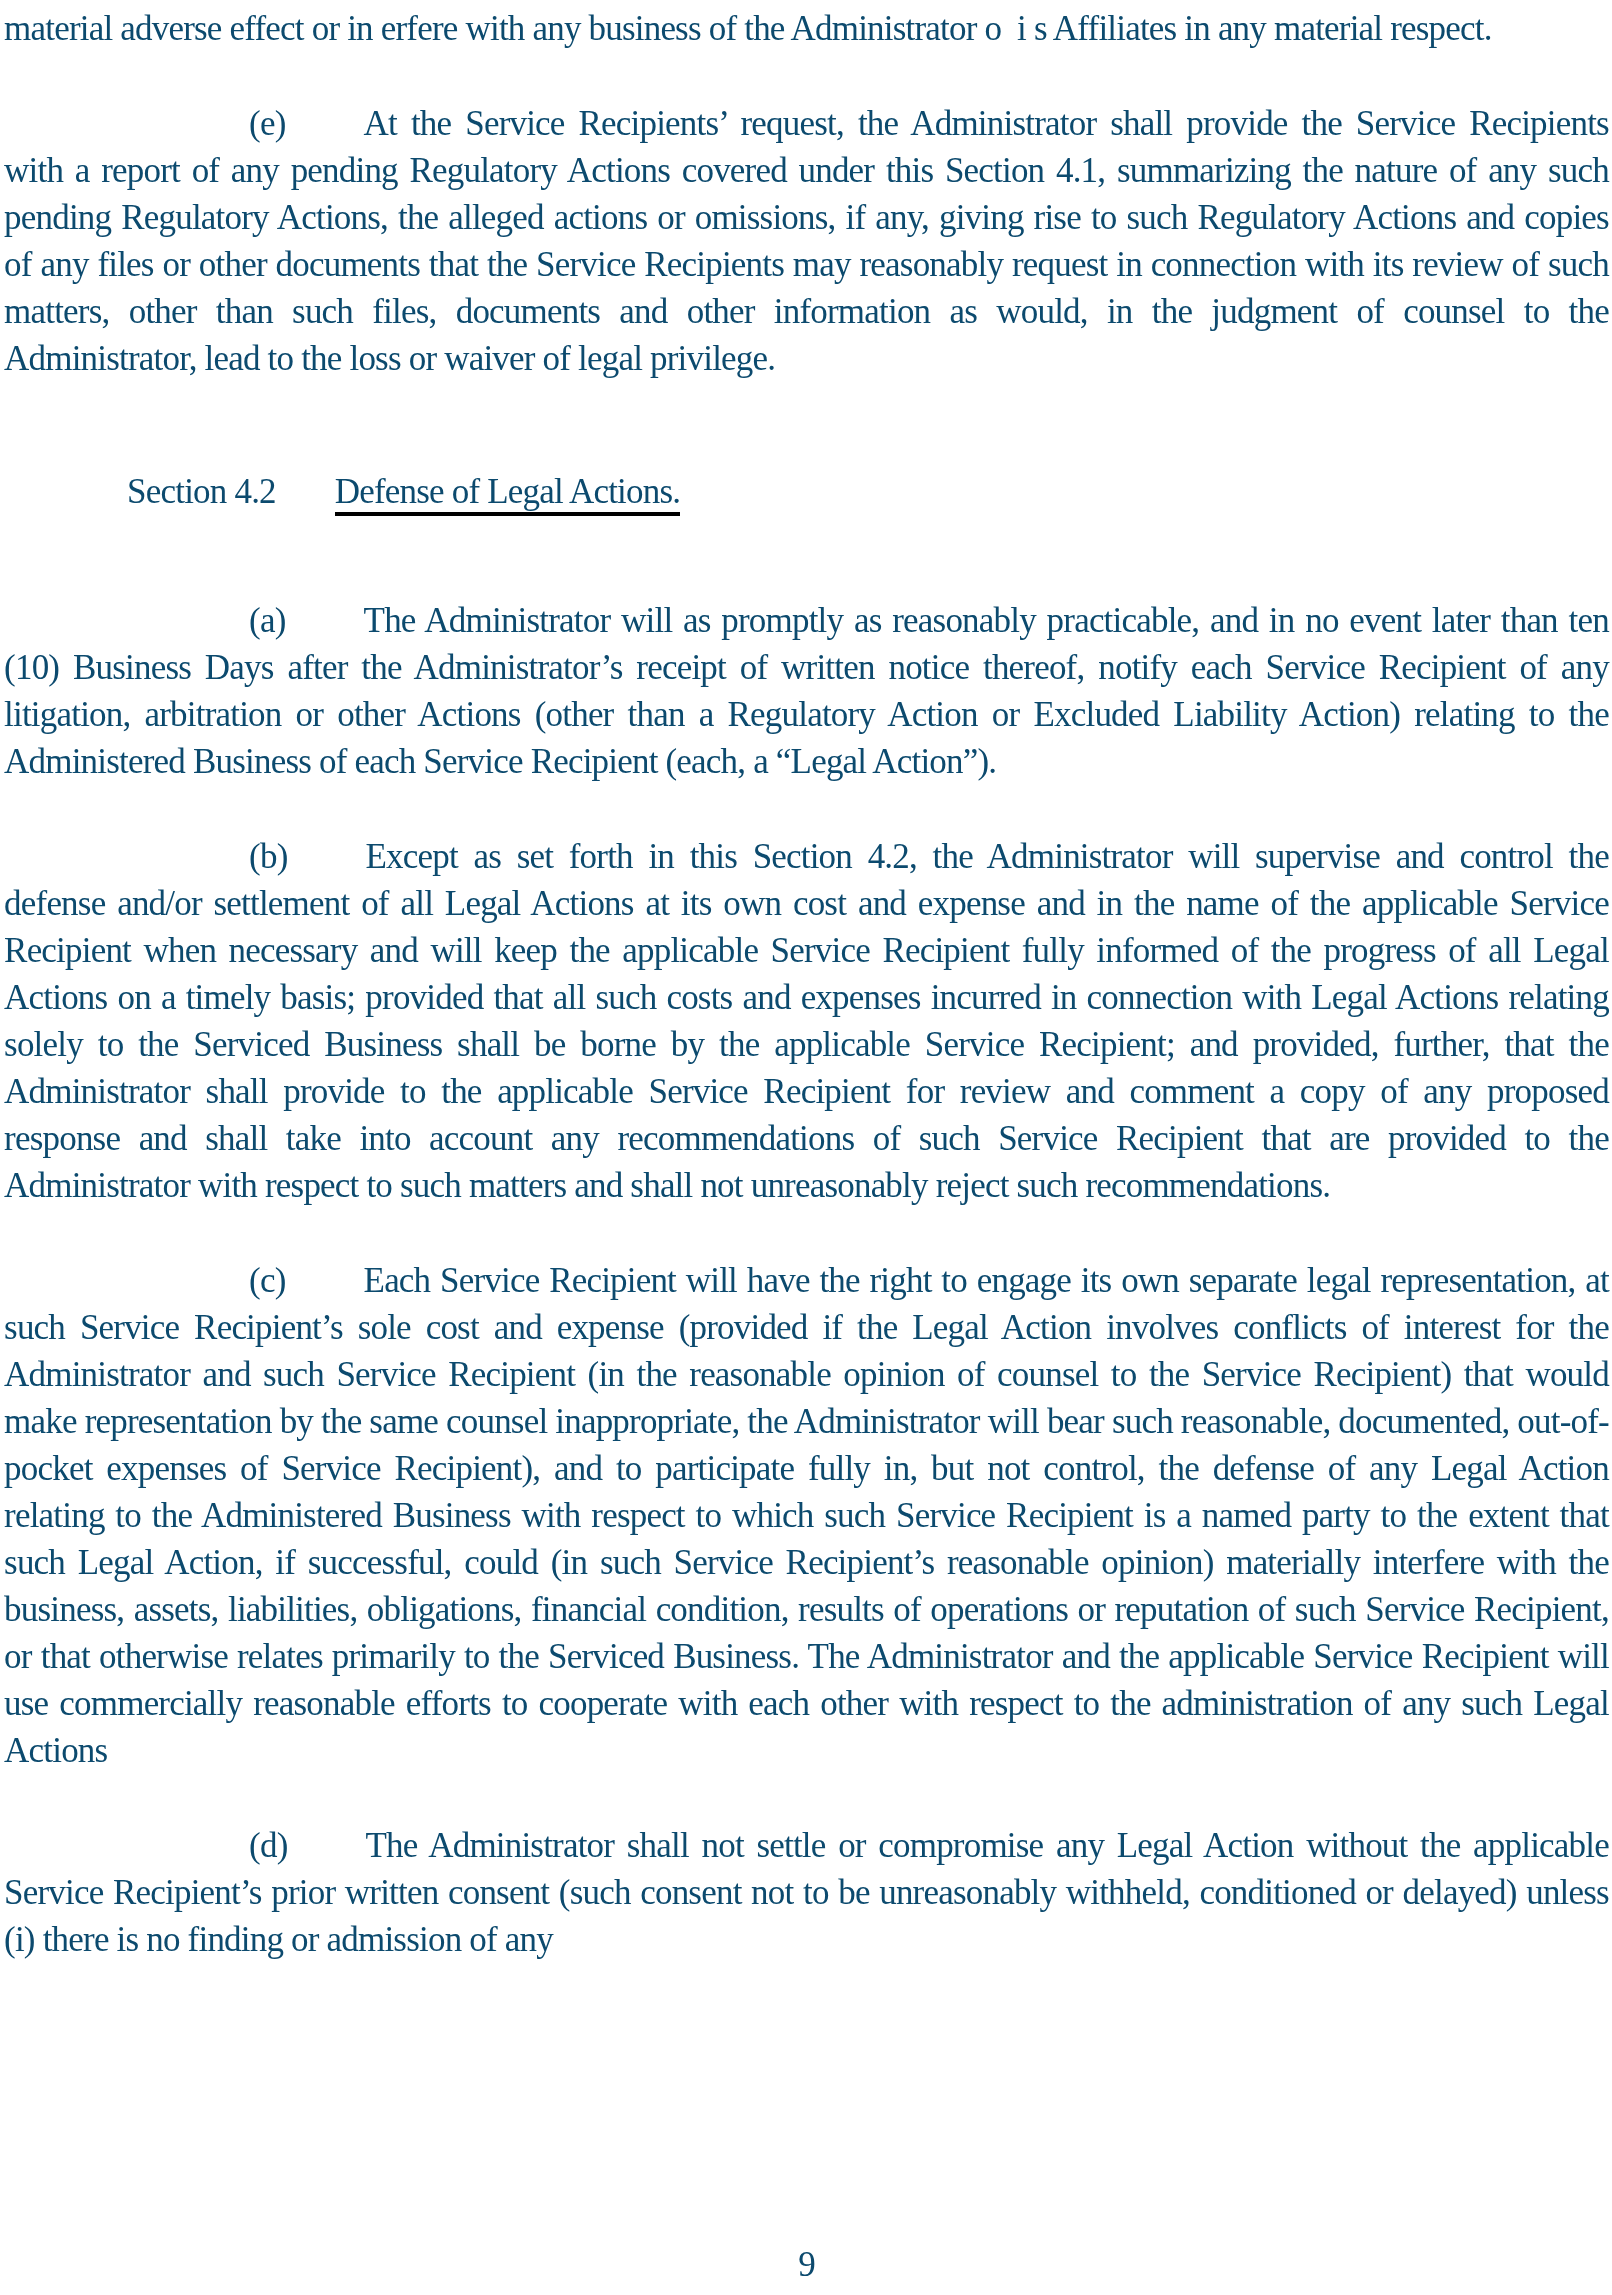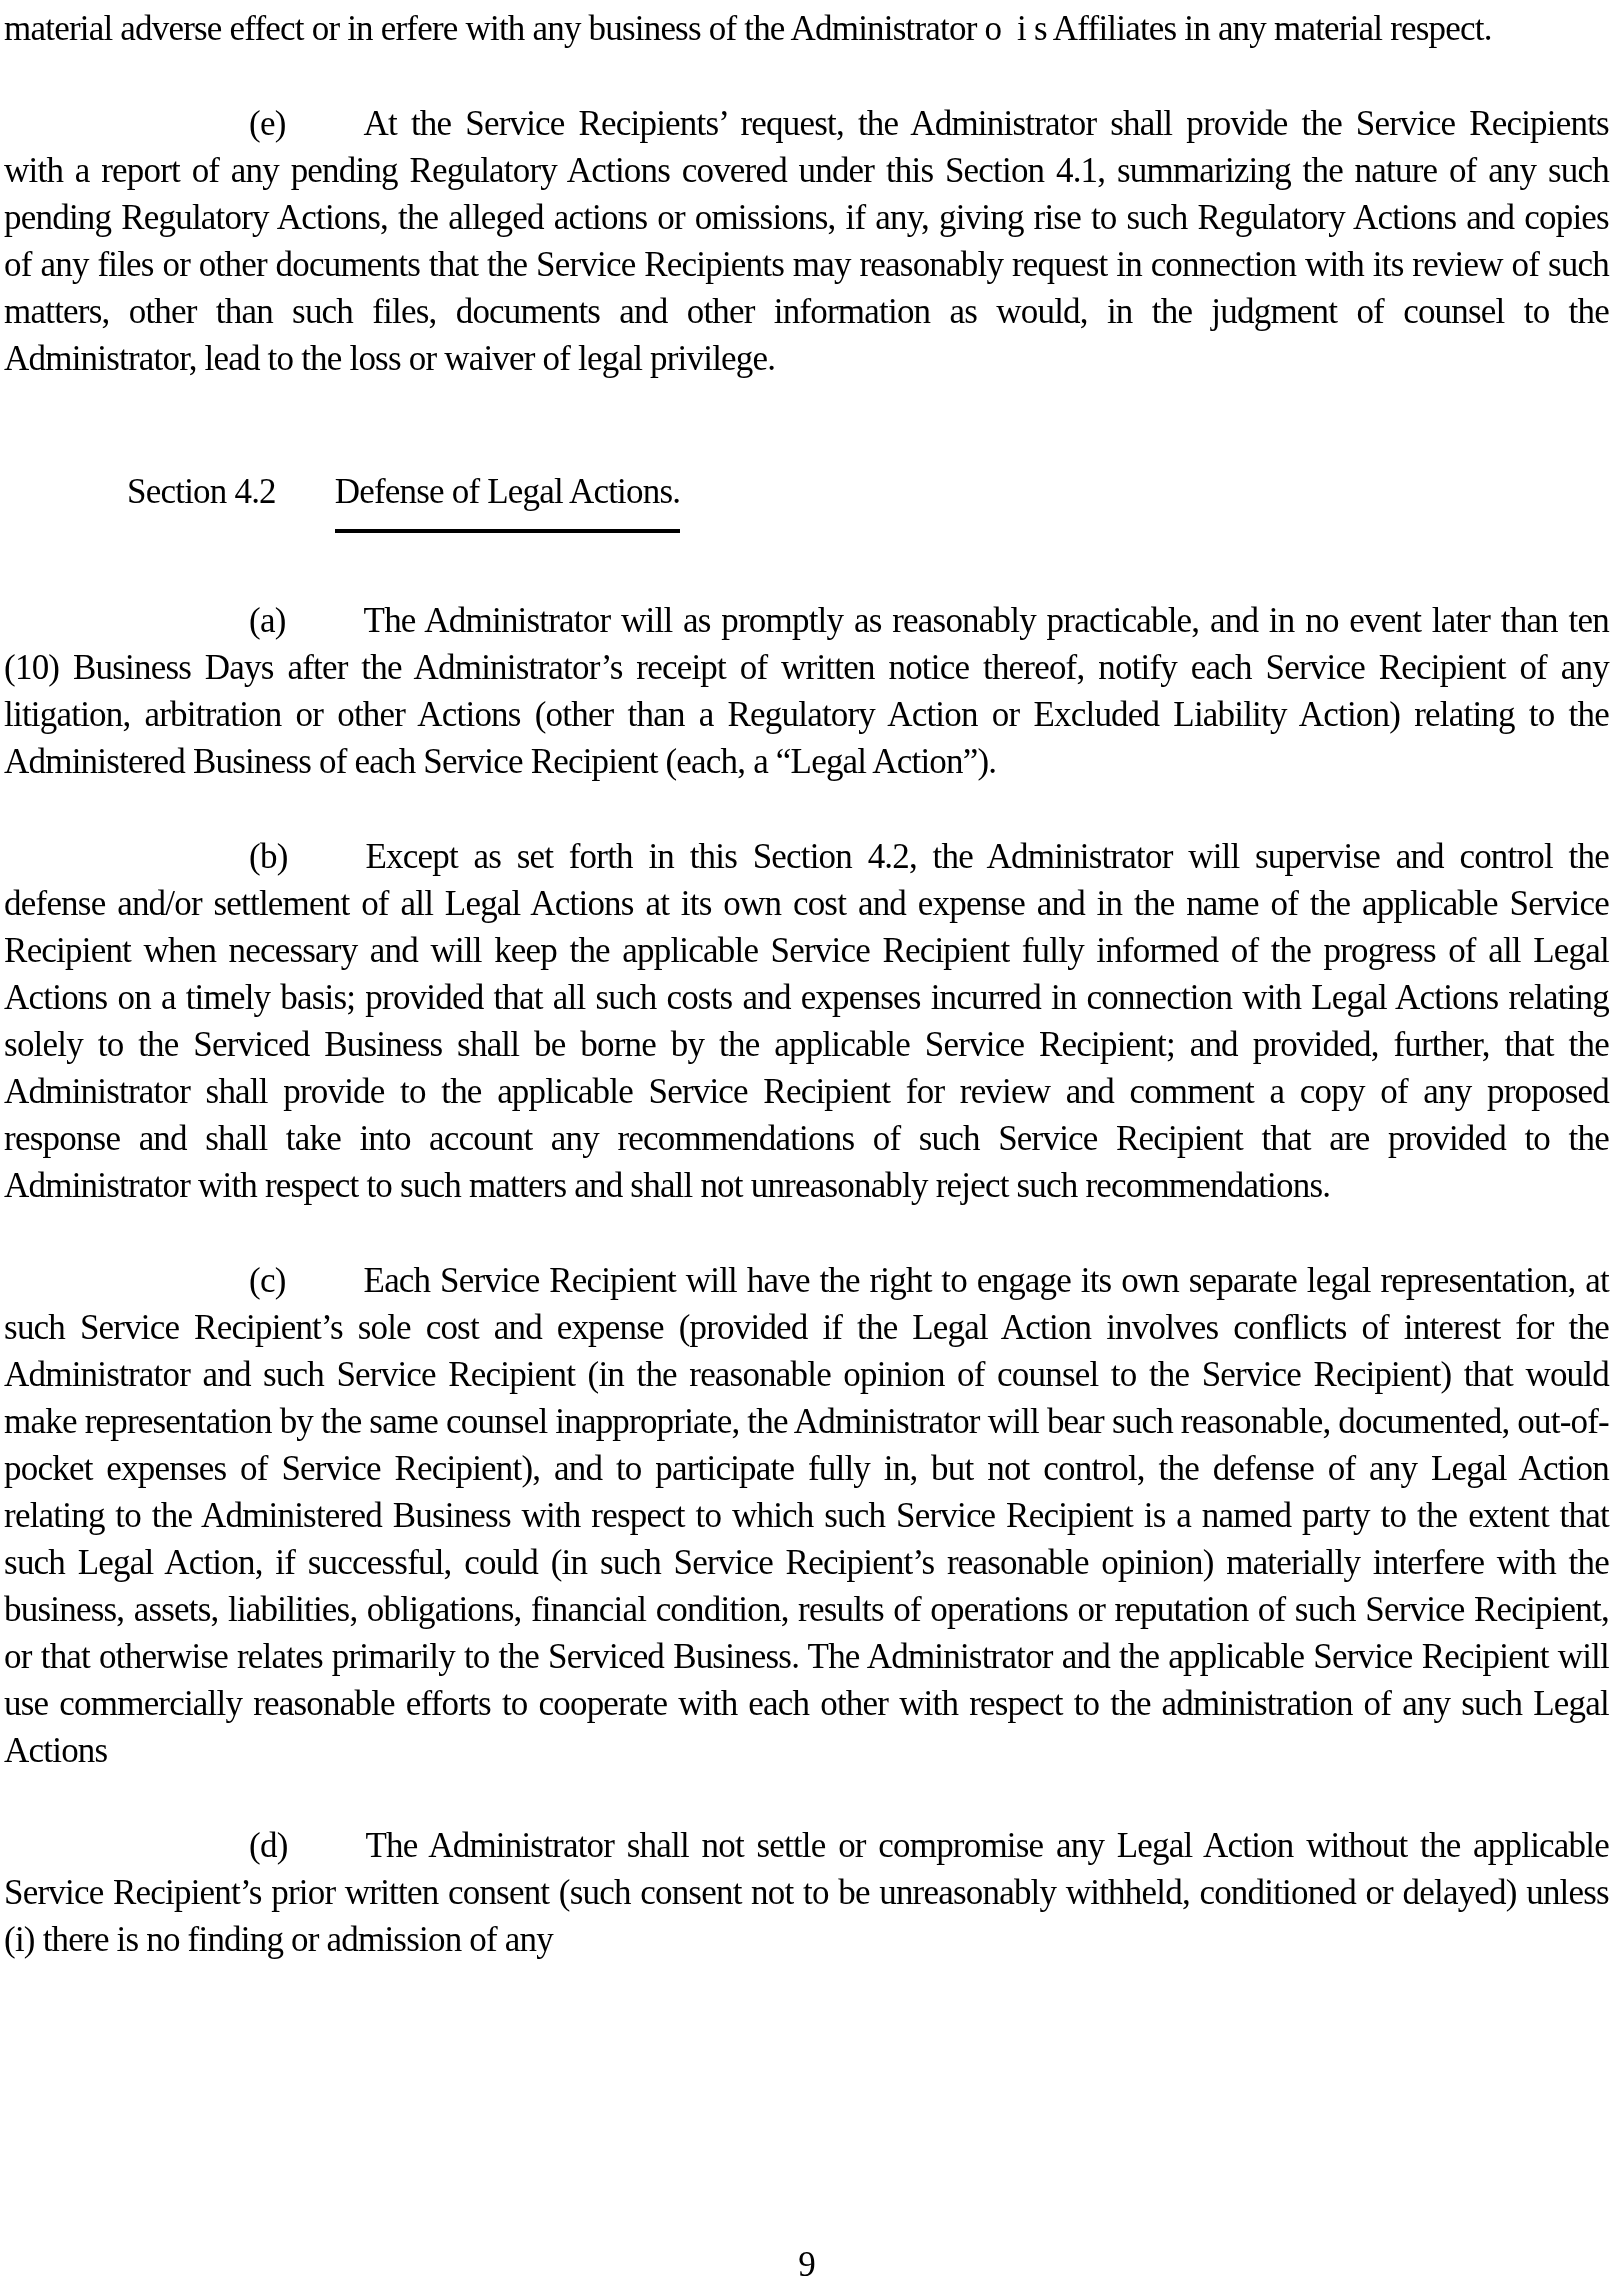--- a/index.html
+++ b/index.html
@@ -2,21 +2,21 @@
 <html style="font-size:13px"><head>
 <meta charset="utf-8">
 <style>
   html, body { margin: 0; padding: 0; background: #e8e8e8; }
   .page {
     position: relative;
     width: 1613px;
     height: 2295px;
     margin: 0 auto;
     background: #ffffff;
-    color: #000000;
+    color: #0c4a6e;
     font-family: "Liberation Serif", "DejaVu Serif", serif;
     font-size: 35px;
     line-height: 47px;
     letter-spacing: -0.8px;
     box-sizing: border-box;
     padding: 5px 4.1px 0 4.1px;
     overflow: hidden;
   }
   .para {
     margin: 48px 0 0 0;
@@ -30,21 +30,21 @@
     height: 0.8px;
   }
   .heading {
     margin: 86px 0 82px 123px;
     text-align: left;
     text-indent: 0;
   }
   .heading .tab { width: 59px; }
   .heading-title {
     border-bottom: 4.1px solid #000;
-    padding-bottom: 18px;
+    padding-bottom: 1px;
   }
   .u {
     text-decoration-thickness: 3.3px;
     text-underline-offset: 5.8px;
   }
   .page-number {
     position: absolute;
     left: 0;
     right: 0;
     bottom: 6.6px;

